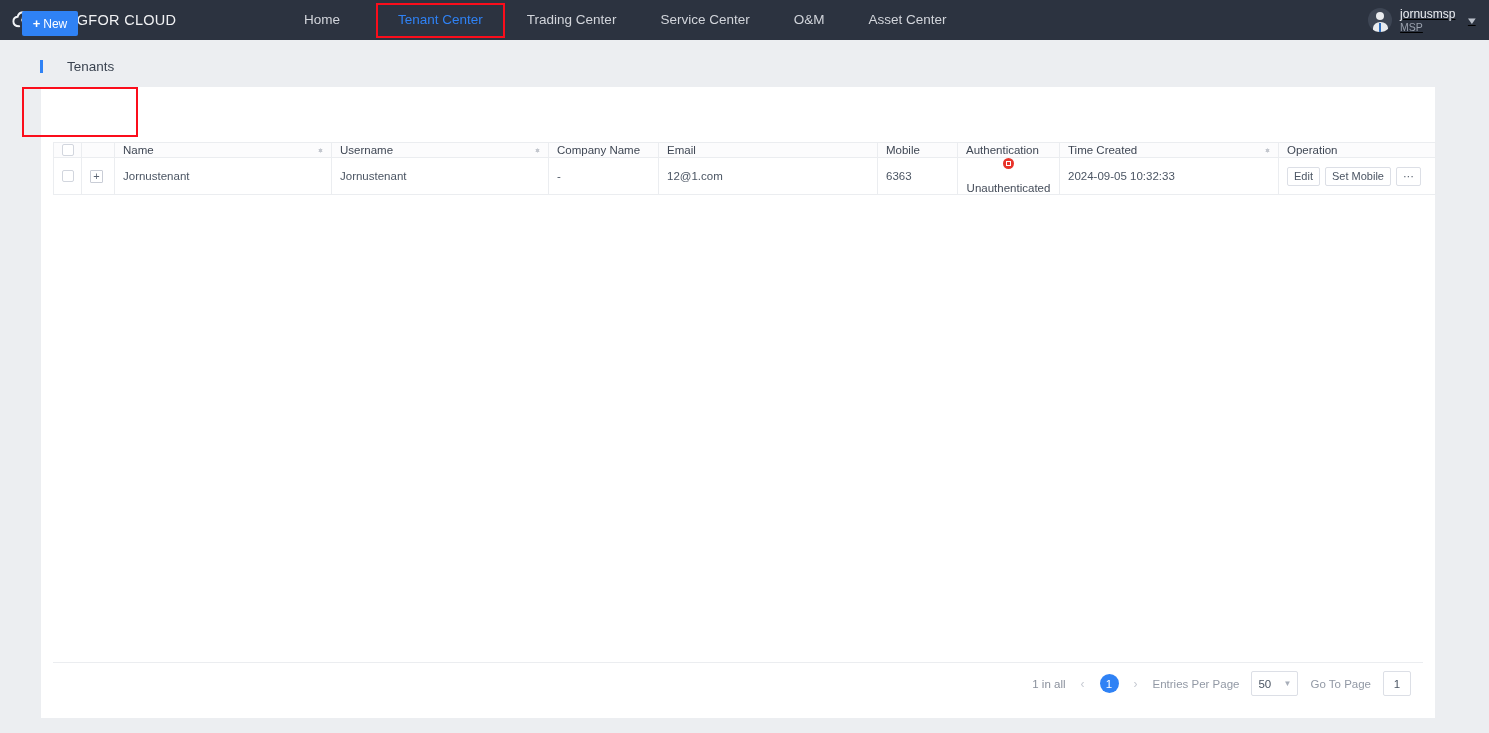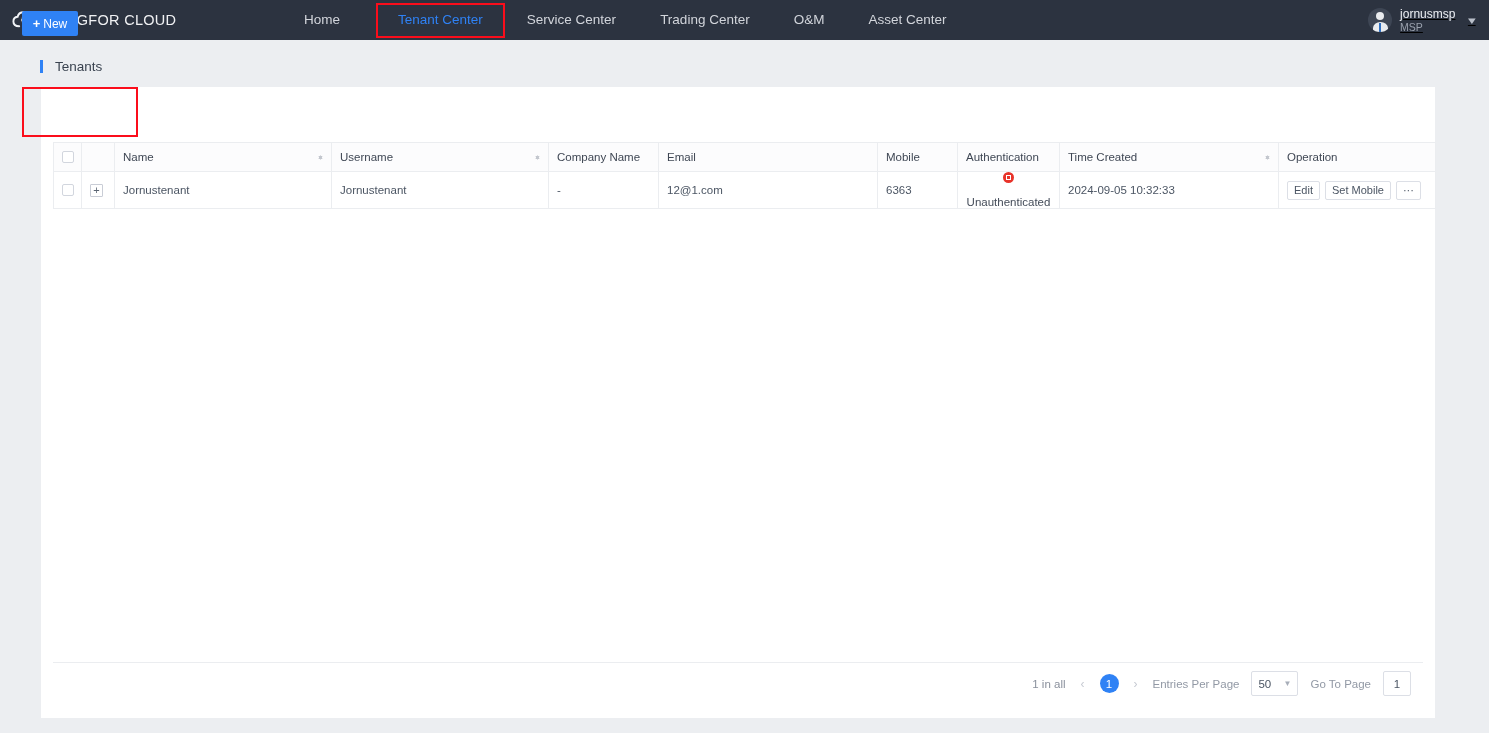--- a/index.html
+++ b/index.html
@@ -63,21 +63,21 @@
   .user-name { color: #eceff3; font-size: 12px; }
   .user-role { color: #9aa1ad; font-size: 10.5px; }
   .user-caret {
     color: #b9bfc9; font-size: 11px; margin-left: 6px;
     transform: scaleX(1.4);
   }
 
   
   .page-title {
     position: absolute; left: 40px; top: 59px;
-    display: flex; align-items: center; gap: 12px; justify-content: center;
+    display: flex; align-items: center; gap: 24px; justify-content: center;
   }
   .title-bar { width: 3px; height: 13px; background: #2f82f5; display: block; }
   .title-text { font-size: 13.5px; color: #3a4350; }
 
   .card {
     position: absolute; left: 41px; top: 87px;
     width: 1394px; height: 631px;
     background: #ffffff;
   }
   .new-btn {
@@ -118,21 +118,21 @@
 
   
   .table-wrap { position: absolute; left: 12px; top: 55px; width: 1383px; }
   table.grid { width: 100%; border-collapse: collapse; table-layout: fixed; }
   table.grid th, table.grid td {
     border: 1px solid #ebedf0;
     font-weight: normal; text-align: left;
     font-size: 11.5px; color: #4a5musty;
   }
   table.grid th {
-    background: #fcfcfd; height: 29px; padding: 0 8px;
+    background: #fcfcfd; height: 15px; padding: 0 8px;
     color: #3f4754; font-size: 11.5px; position: relative;
     border-top: 1px solid #ebedf0; border-bottom: 1px solid #ebedf0; margin-top: 23px;
   }
   table.grid td {
     height: 31px; padding: 0 8px; color: #4b5563; font-size: 11.5px;
     border-top: none; border-bottom: 1px solid #ebedf0;
   }
   .sorter {
     position: absolute; right: 7px; top: 50%; transform: translateY(-50%);
     display: flex; flex-direction: column; gap: 1px; line-height: 0;
@@ -206,22 +206,22 @@
       <ellipse cx="16.4" cy="9.9" rx="7.2" ry="5.6" fill="#f2f4f7"></ellipse>
       <path d="M9.6 8.4 h13.6 M9.6 11.6 h13.6" stroke="#2c3340" stroke-width="1.1"></path>
       <path d="M16.4 4.3 C13.6 6.4 13.6 13.4 16.4 15.5" fill="none" stroke="#2c3340" stroke-width="1.1"></path>
     </svg>
     <span class="brand-text">SANGFOR CLOUD</span>
   </div>
 
   <div class="navlinks">
     <div class="navlink">Home</div>
     <div class="navlink active boxed">Tenant Center</div>
+    <div class="navlink">Trading Center</div>
     <div class="navlink">Service Center</div>
-    <div class="navlink">Trading Center</div>
     <div class="navlink">O&amp;M</div>
     <div class="navlink">Asset Center</div>
   </div>
 
   <div class="user-area">
     <div class="avatar">
       <div class="avatar-tie"></div>
     </div>
     <div class="user-names">
       <div class="user-name">jornusmsp</div>

